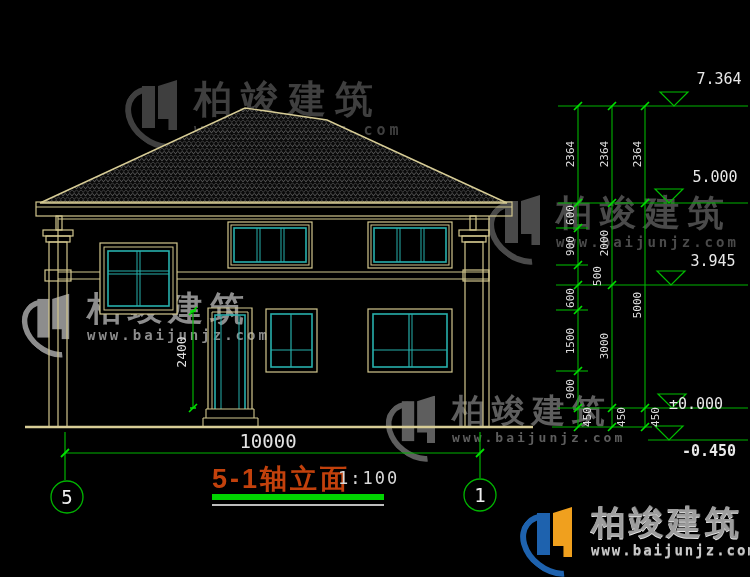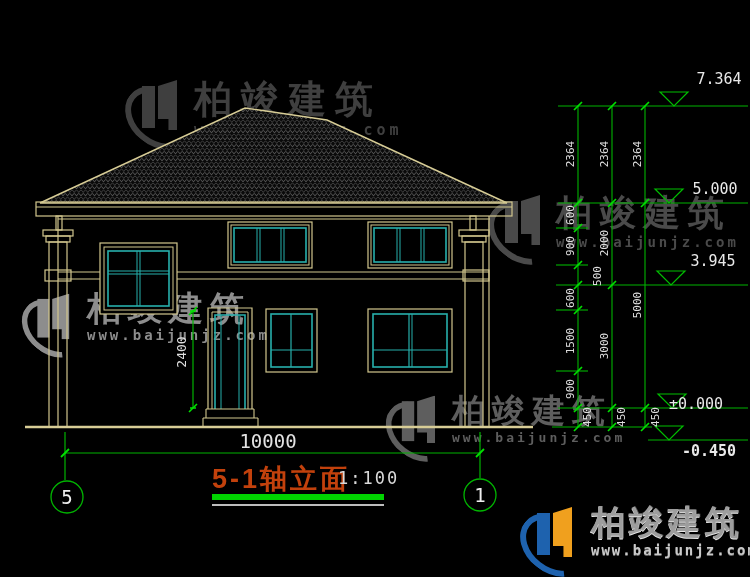--- a/index.html
+++ b/index.html
@@ -281,21 +281,21 @@
   <span class="vdim" style="left:621px;top:417px;">450</span>
 
   <span class="vdim" style="left:637px;top:154px;">2364</span>
   <span class="vdim" style="left:637px;top:305px;">5000</span>
   <span class="vdim" style="left:655px;top:417px;">450</span>
 
   <span class="vdim" style="left:181px;top:352px;font-size:13px;">2400</span>
   <span class="txt ctr" style="left:268px;top:441px;font-size:19px;">10000</span>
 
   <span class="txt elev ctr" style="left:719px;top:79px;">7.364</span>
-  <span class="txt elev ctr" style="left:715px;top:177px;margin-top:12px;">5.000</span>
+  <span class="txt elev ctr" style="left:715px;top:177px;">5.000</span>
   <span class="txt elev ctr" style="left:713px;top:261px;">3.945</span>
   <span class="txt elev ctr" style="left:696px;top:404px;">±0.000</span>
   <span class="txt elev ctr" style="left:709px;top:451px;font-weight:bold;">-0.450</span>
 
   <span class="txt bubble-num ctr" style="left:67px;top:497px;">5</span>
   <span class="txt bubble-num ctr" style="left:480px;top:495px;">1</span>
 
   <div class="title-cn" style="left:212px;top:461px;">5-1轴立面</div>
   <div class="title-scale" style="left:338px;top:468px;">1:100</div>
   <div class="title-bar" style="left:212px;top:494px;width:172px;"></div>

